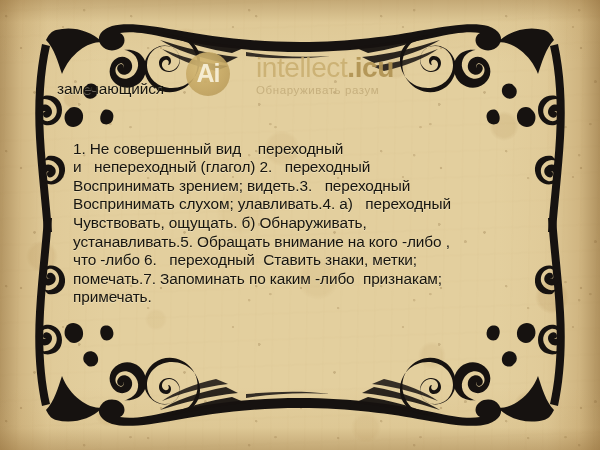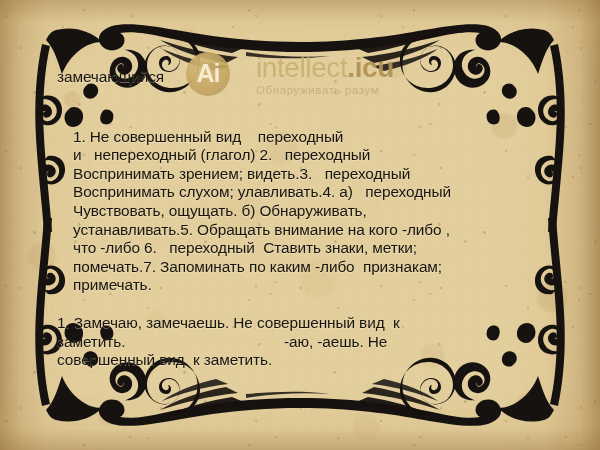--- a/index.html
+++ b/index.html
@@ -185,21 +185,21 @@
     font-size: 11.5px;
     color: rgba(190,166,116,0.78);
     letter-spacing: 0.6px;
     white-space: nowrap;
   }
 
   
   .article {
     position: absolute;
     left: 57px;
-    top: 68px;
+    top: 80px;
     width: 480px;
     color: #17150f;
     font-size: 15.4px;
     line-height: 18.6px;
     letter-spacing: -0.1px;
     text-shadow: 0 1px 0 rgba(255,250,228,0.35);
   }
   .headword {
     margin: 0;
     white-space: pre;
@@ -313,18 +313,15 @@
     <p class="headword">замечающийся</p>
     <p class="sense-block">1. Не совершенный вид    переходный
 и   непереходный (глагол) 2.   переходный
 Воспринимать зрением; видеть.3.   переходный
 Воспринимать слухом; улавливать.4. а)   переходный
 Чувствовать, ощущать. б) Обнаруживать,
 устанавливать.5. Обращать внимание на кого -либо ,
 что -либо 6.   переходный  Ставить знаки, метки;
 помечать.7. Запоминать по каким -либо  признакам;
 примечать.</p>
-    <p class="conj-block">1. Замечаю, замечаешь. Не совершенный вид  к
-заметить.                                      -аю, -аешь. Не
-совершенный вид  к заметить.</p>
   </div>
 
 </div>
 
 </body></html>

